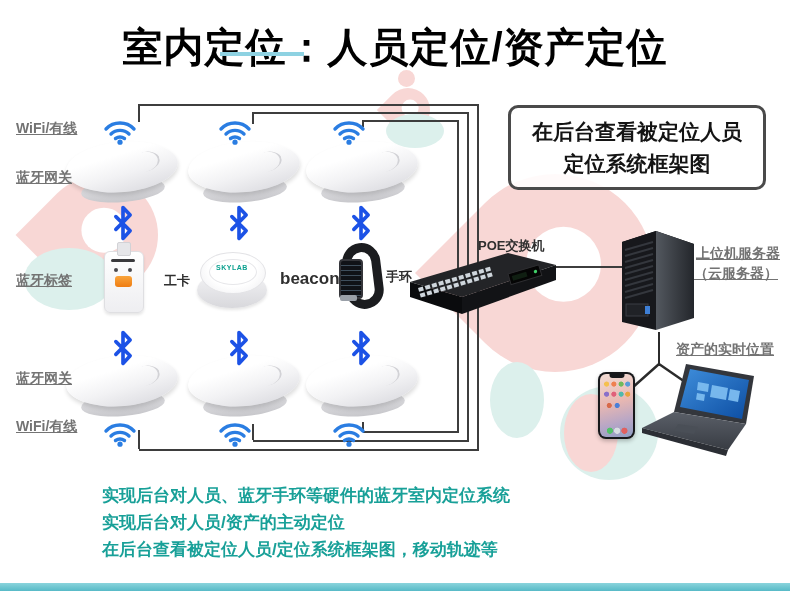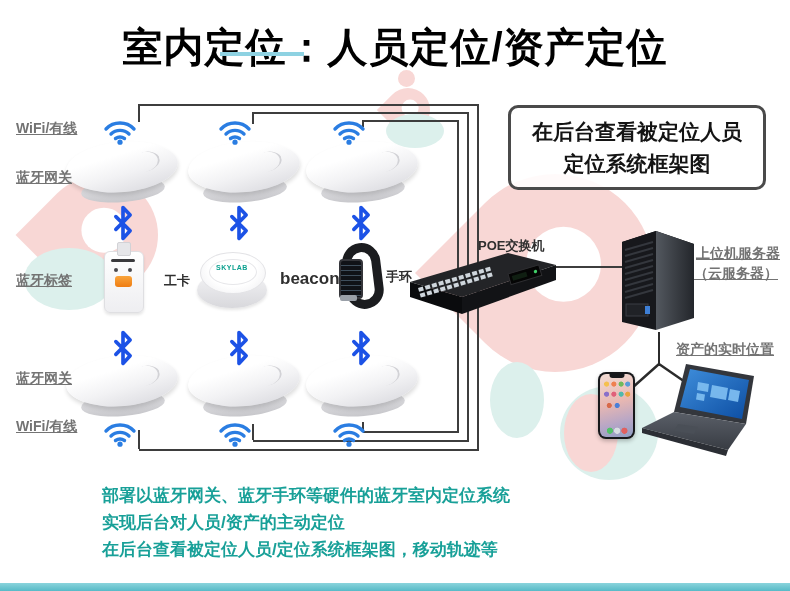--- a/index.html
+++ b/index.html
@@ -361,19 +361,19 @@
 
   <div class="title">室内定位：人员定位/资产定位</div>
   <div class="title-underline"></div>
 
   <div class="frame-box">
     <div>在后台查看被定位人员</div>
     <div>定位系统框架图</div>
   </div>
 
   <div class="desc">
-    <div>部署以蓝牙网关、蓝牙手环等硬件的蓝牙室内定位系统</div>
+    <div>实现后台对人员、蓝牙手环等硬件的蓝牙室内定位系统</div>
     <div>实现后台对人员/资产的主动定位</div>
     <div>在后台查看被定位人员/定位系统框架图，移动轨迹等</div>
   </div>
 
   <div class="bottom-bar"></div>
 </div>
 
 </body></html>

